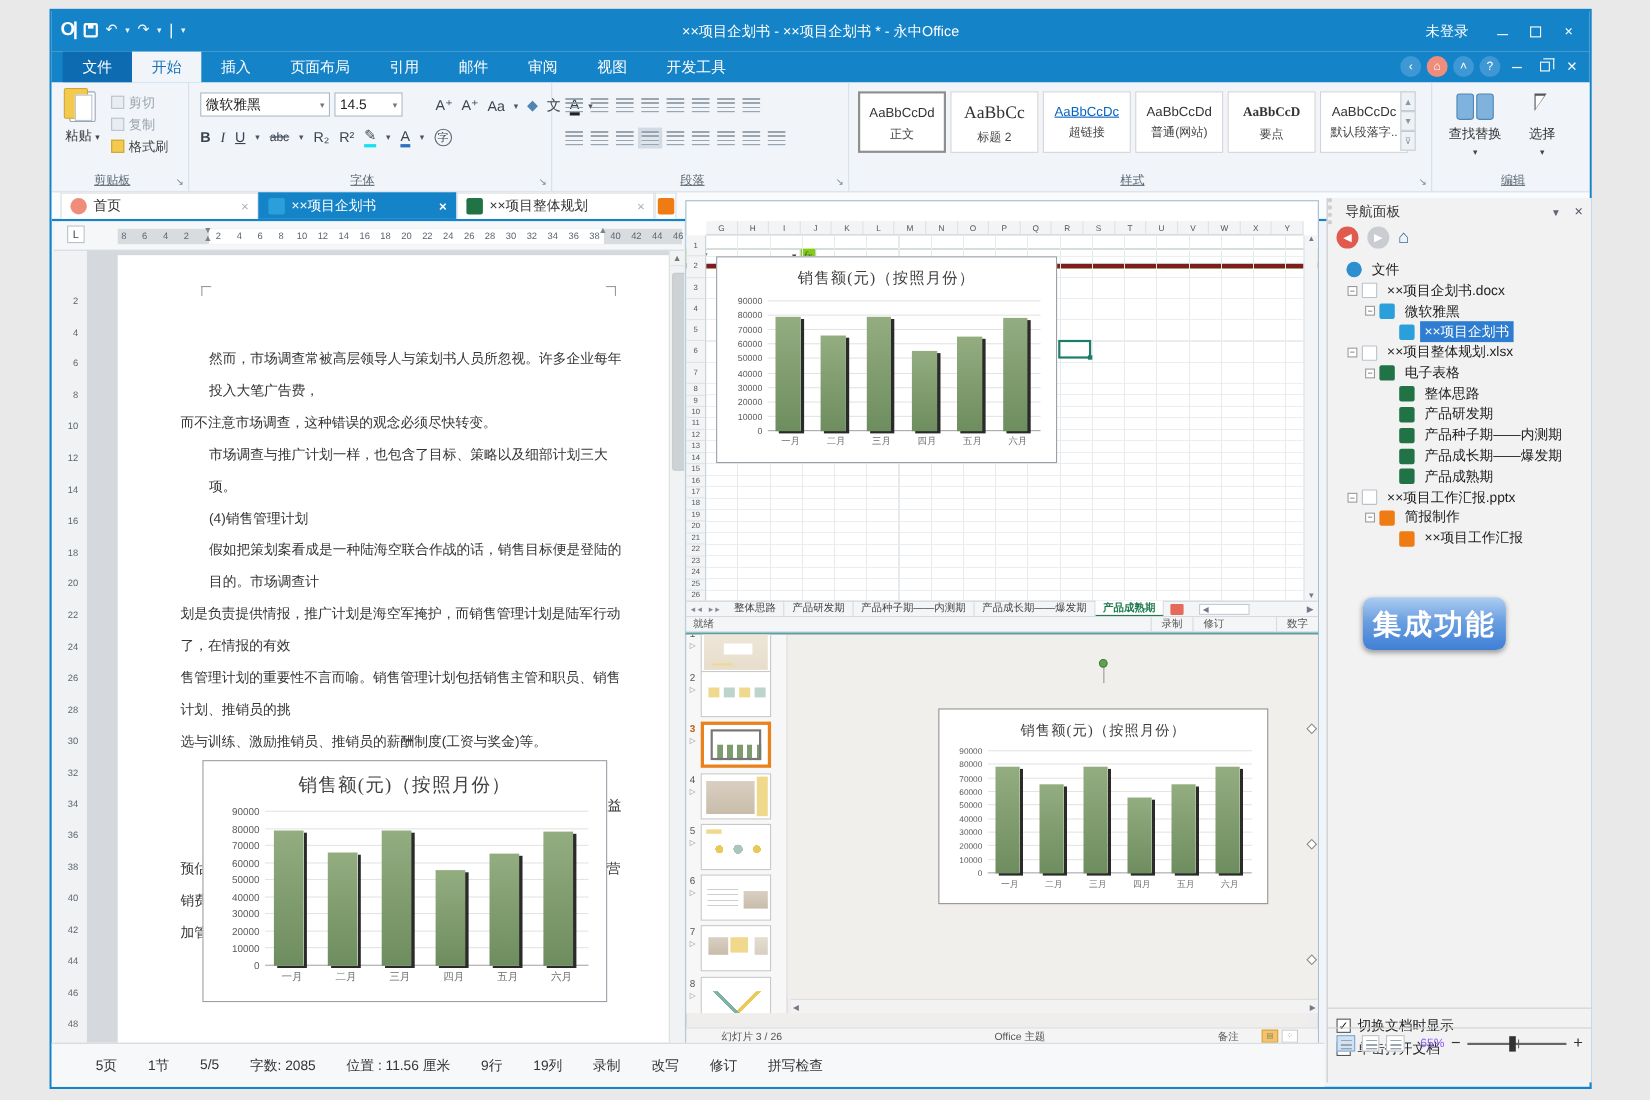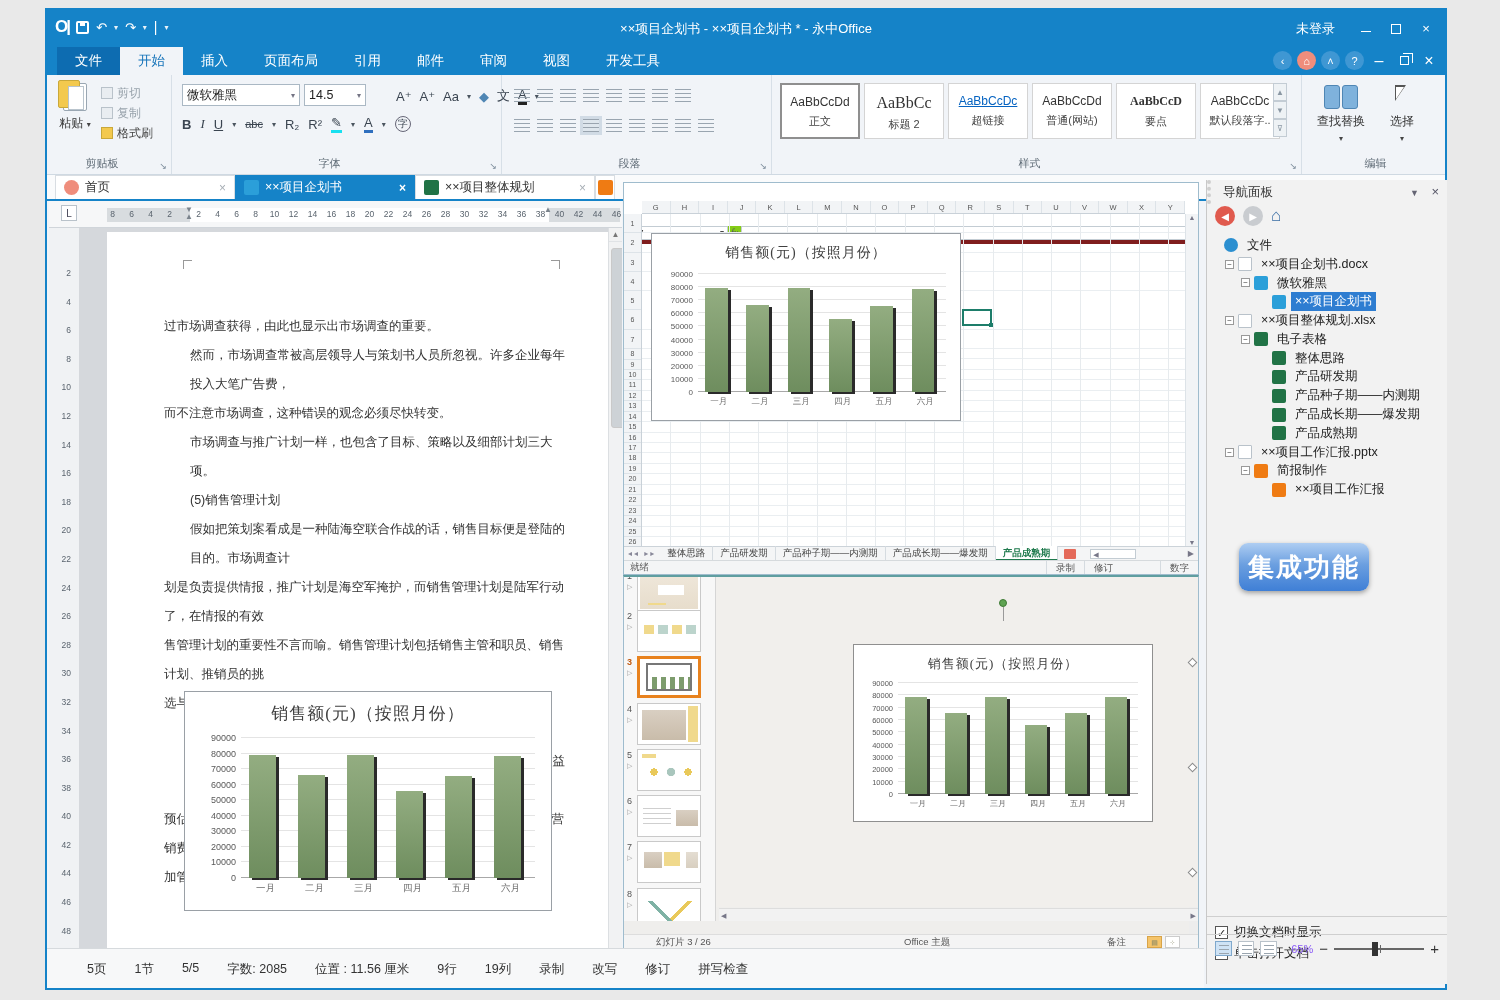--- a/index.html
+++ b/index.html
@@ -29,21 +29,21 @@
 .rib-ctrls{position:absolute;right:6px;top:41px;display:flex;align-items:center;gap:5px;}
 .cbtn{width:19px;height:19px;border-radius:50%;background:#3f97d3;color:#fff;font-size:11px;display:flex;align-items:center;justify-content:center;}
 .cbtn.home{background:#ef8d7c;}
 .rwbtn{width:20px;height:18px;display:flex;align-items:center;justify-content:center;color:#fff;}
 .rest{width:9px;height:9px;border:1.5px solid #fff;position:relative;background:#1583c8;}
 .rest::after{content:"";position:absolute;left:2px;top:-4px;width:9px;height:9px;border:1.5px solid #fff;border-bottom:none;border-left:none;}
 
 
 #ribbon{position:absolute;left:0;top:65px;right:0;height:100px;background:#f1f4f8;border-bottom:1px solid #cfd9e2;}
 .group{position:absolute;top:0;bottom:0;border-right:1px solid #d7dfe7;}
-.glabel{position:absolute;bottom:3px;left:0;right:14px;text-align:center;font-size:11px;color:#5f6b76;}
+.glabel{position:absolute;bottom:3px;left:0;right:14px;text-align:center;font-size:11px;color:#5f6b76;text-decoration:underline;}
 .launcher{position:absolute;right:4px;bottom:3px;font-size:9px;color:#7a8a99;}
 #g-clip{left:0;width:125px;}
 .paste{position:absolute;left:8px;top:8px;width:40px;height:64px;text-align:center;font-size:12px;color:#333;}
 .clipicon{width:24px;height:28px;margin:0 auto 4px;background:#fff;border:1px solid #9aa7b3;border-radius:2px;position:relative;}
 .clipicon::before{content:"";position:absolute;left:-6px;top:-4px;width:20px;height:26px;background:#f3c94e;border:1px solid #c9a83a;border-radius:2px;}
 .clipicon::after{content:"";position:absolute;inset:2px 2px auto 4px;height:22px;background:#fff;border:1px solid #b9c4cd;}
 .smallcmds{position:absolute;left:54px;top:8px;font-size:12px;color:#9aa4ad;line-height:20px;}
 .smallcmds .row{display:flex;align-items:center;gap:4px;}
 .mini-ic{width:12px;height:12px;border:1px solid #b9c2ca;background:#e9edf1;}
 .fmt{color:#444;}
@@ -553,25 +553,24 @@
           <span>44</span>
           <span>46</span>
           <span>48</span>
         </div>
     </div>
     <div id="page">
       <span class="crop tl"></span>
       <span class="crop tr"></span>
       <div id="doctext">
 
-      <div class="dline">过市场调查获得，由此也显示出市场调查的重要。</div>
           <div class="dline ind">然而，市场调查常被高层领导人与策划书人员所忽视。许多企业每年投入大笔广告费，</div>
           <div class="dline">而不注意市场调查，这种错误的观念必须尽快转变。</div>
           <div class="dline ind">市场调查与推广计划一样，也包含了目标、策略以及细部计划三大项。</div>
-          <div class="dline ind">(5)销售管理计划</div>
+          <div class="dline ind">(4)销售管理计划</div>
           <div class="dline ind">假如把策划案看成是一种陆海空联合作战的话，销售目标便是登陆的目的。市场调查计</div>
           <div class="dline">划是负责提供情报，推广计划是海空军掩护，而销售管理计划是陆军行动了，在情报的有效</div>
           <div class="dline">售管理计划的重要性不言而喻。销售管理计划包括销售主管和职员、销售计划、推销员的挑</div>
           <div class="dline">选与训练、激励推销员、推销员的薪酬制度(工资与奖金)等。</div>
           <div class="dline ind">(6)损益预估</div>
           <div class="dline ind">任何策划案所希望实现的销售目标，实际上就是要实现利润，而损益预估就是要在事前</div>
           <div class="dline">预估该产品的税前利润。只要把该产品的预期销售总额减去销售成本、营销费用(经销费用</div>
           <div class="dline">加管理费用)、推广费用后，即可获得该产品的税前利润。</div>
         </div>
       <div id="docchart" class="chart chart-lg">

